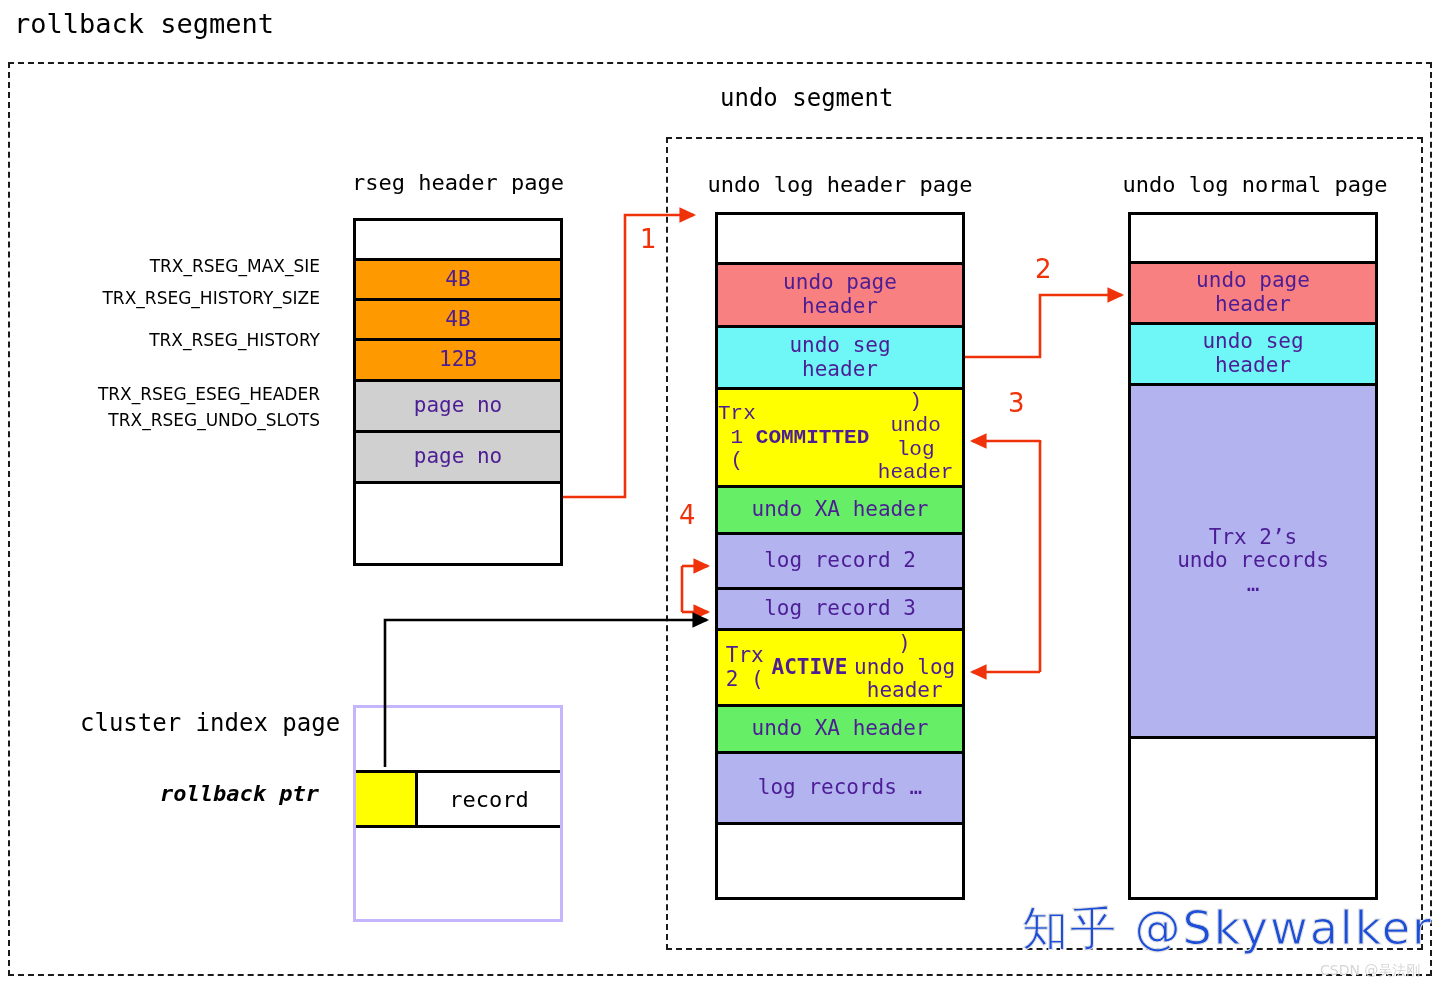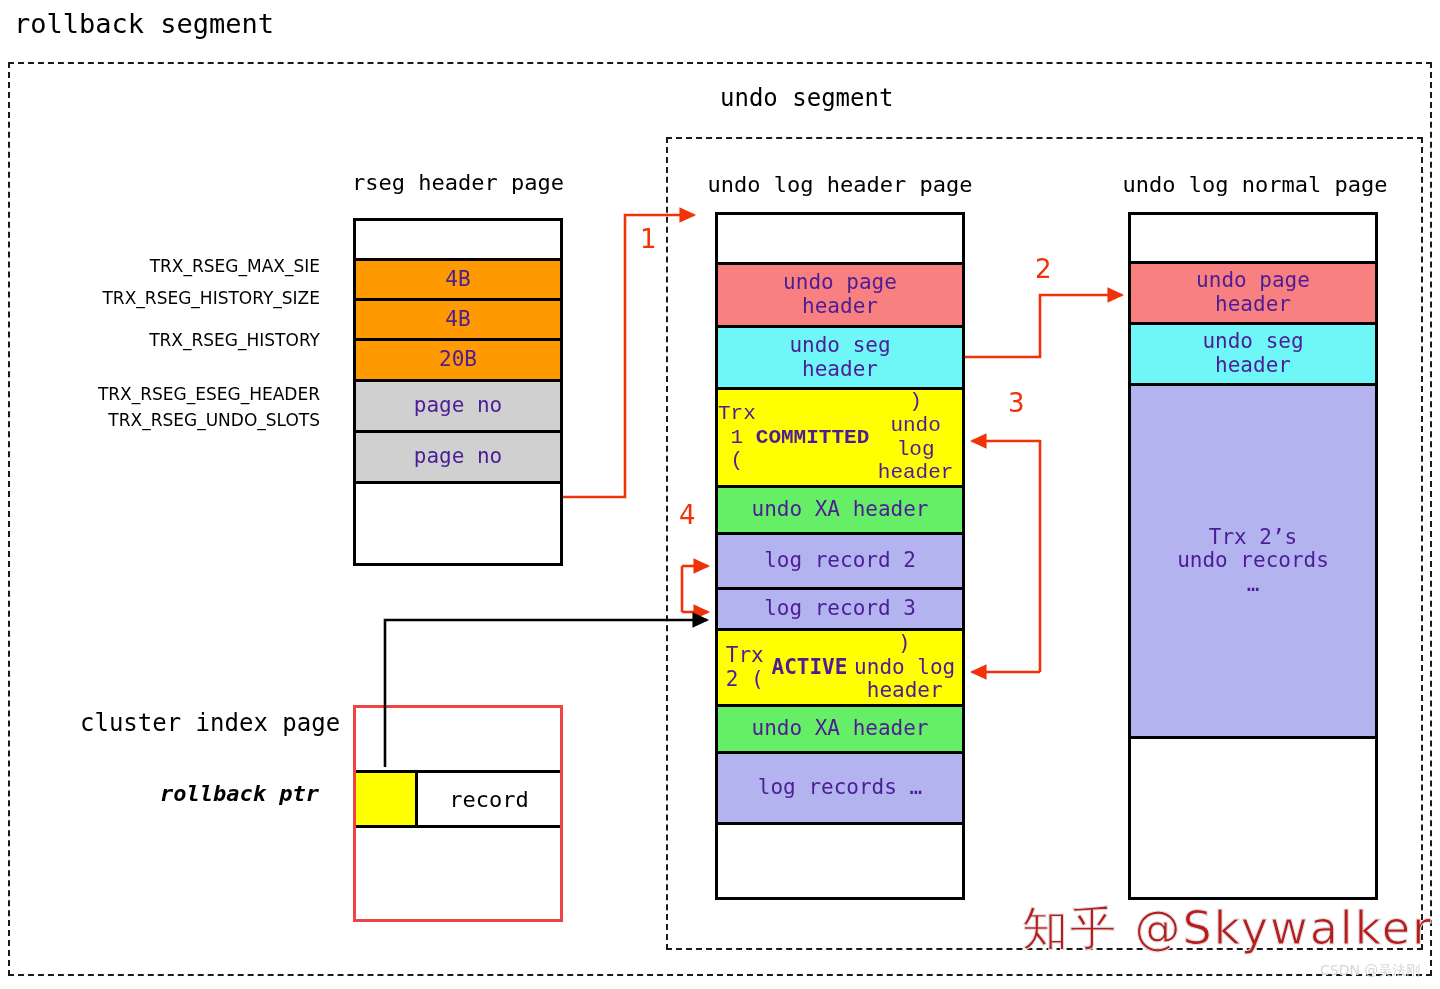--- a/index.html
+++ b/index.html
@@ -80,21 +80,21 @@
     color: #000;
     text-align: right;
     white-space: nowrap;
     font-family: "DejaVu Sans", sans-serif;
   }
 
   
   .cip-box {
     position: absolute;
     box-sizing: border-box;
-    border: 3px solid #ef4444;
+    border: 3px solid #c4b5fd;
     background: #fff;
   }
   .cip-row {
     position: absolute;
     box-sizing: border-box;
     border-top: 3px solid #000;
     border-bottom: 3px solid #000;
     left: 0; right: 0;
     display: flex;
   }
@@ -140,21 +140,21 @@
     left: 0; top: 0;
     width: 1440px; height: 989px;
     pointer-events: none;
   }
 
   
   .wm-zhihu {
     position: absolute;
     font-family: "DejaVu Sans", sans-serif;
     font-size: 46px;
-    color: #b91c1c;
+    color: #1d4ed8;
     -webkit-text-stroke: 1px #e2e2e2;
     white-space: nowrap;
     letter-spacing: 2px;
   }
   .wm-csdn {
     position: absolute;
     font-family: "DejaVu Sans", sans-serif;
     font-size: 14px;
     color: #d6d6d6;
     white-space: nowrap;
@@ -181,21 +181,21 @@
       <div class="rseg-label" style="right: 1120px; top: 288px;">TRX_RSEG_HISTORY_SIZE</div>
       <div class="rseg-label" style="right: 1120px; top: 330px;">TRX_RSEG_HISTORY</div>
       <div class="rseg-label" style="right: 1120px; top: 384px;">TRX_RSEG_ESEG_HEADER</div>
       <div class="rseg-label" style="right: 1120px; top: 410px;">TRX_RSEG_UNDO_SLOTS</div>
     </div>
 
   <div class="page-box" id="rseg-box" style="left:353px; top:218px; width:210px; height:348px;">
       <div class="cell mono" style="height: 40px; background: rgb(255, 255, 255);"></div>
       <div class="cell mono" style="height: 40px; background: rgb(255, 153, 0);">4B</div>
       <div class="cell mono" style="height: 40px; background: rgb(255, 153, 0);">4B</div>
-      <div class="cell mono" style="height: 41px; background: rgb(255, 153, 0);">20B</div>
+      <div class="cell mono" style="height: 41px; background: rgb(255, 153, 0);">12B</div>
       <div class="cell mono" style="height: 51px; background: rgb(208, 208, 208);">page no</div>
       <div class="cell mono" style="height: 51px; background: rgb(208, 208, 208);">page no</div>
       <div class="cell mono" style="height: 44px; background: rgb(255, 255, 255);"></div>
     </div>
 
   <div class="page-box" id="ulh-box" style="left:715px; top:212px; width:250px; height:688px;">
       <div class="cell mono" style="height: 50px; background: rgb(255, 255, 255);"></div>
       <div class="cell mono" style="height: 63px; background: rgb(249, 128, 128);">undo page<br>header</div>
       <div class="cell mono" style="height: 62px; background: rgb(111, 247, 247);">undo seg<br>header</div>
       <div class="cell mono" style="height: 98px; background: rgb(255, 255, 0); font-family: Liberation Mono, monospace;">Trx 1<br>(<b>COMMITTED</b>)<br>undo log header</div>

